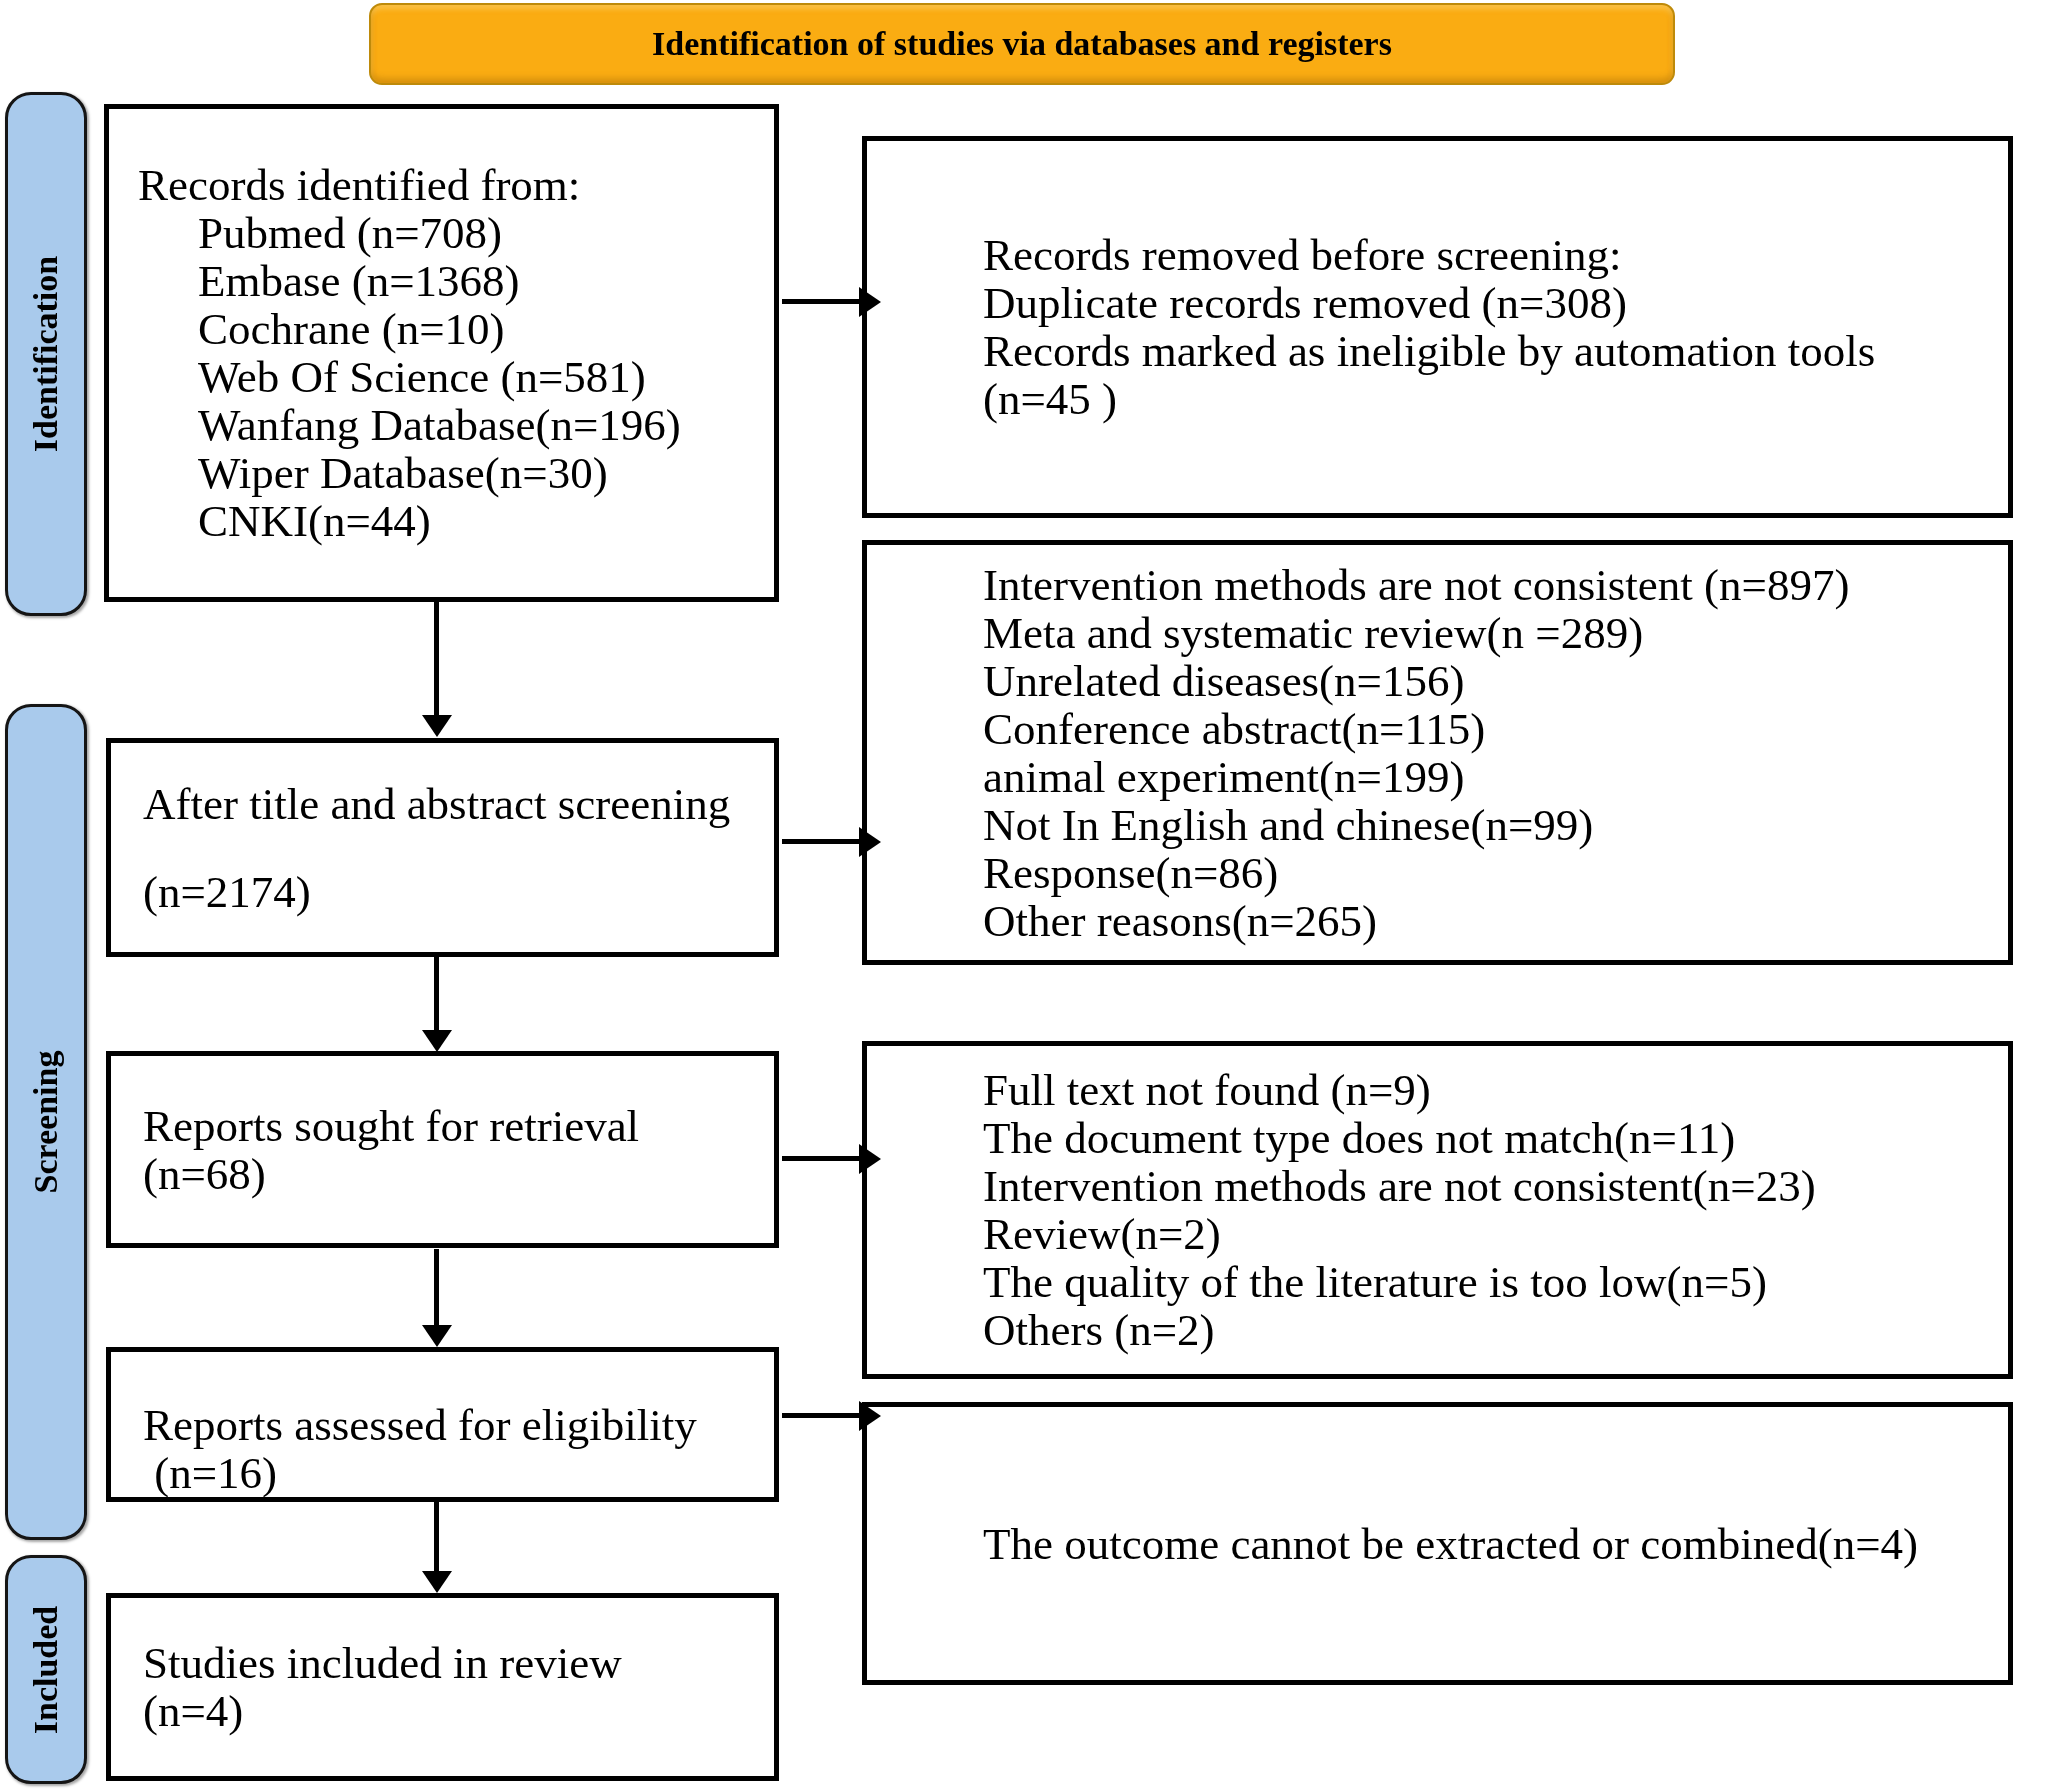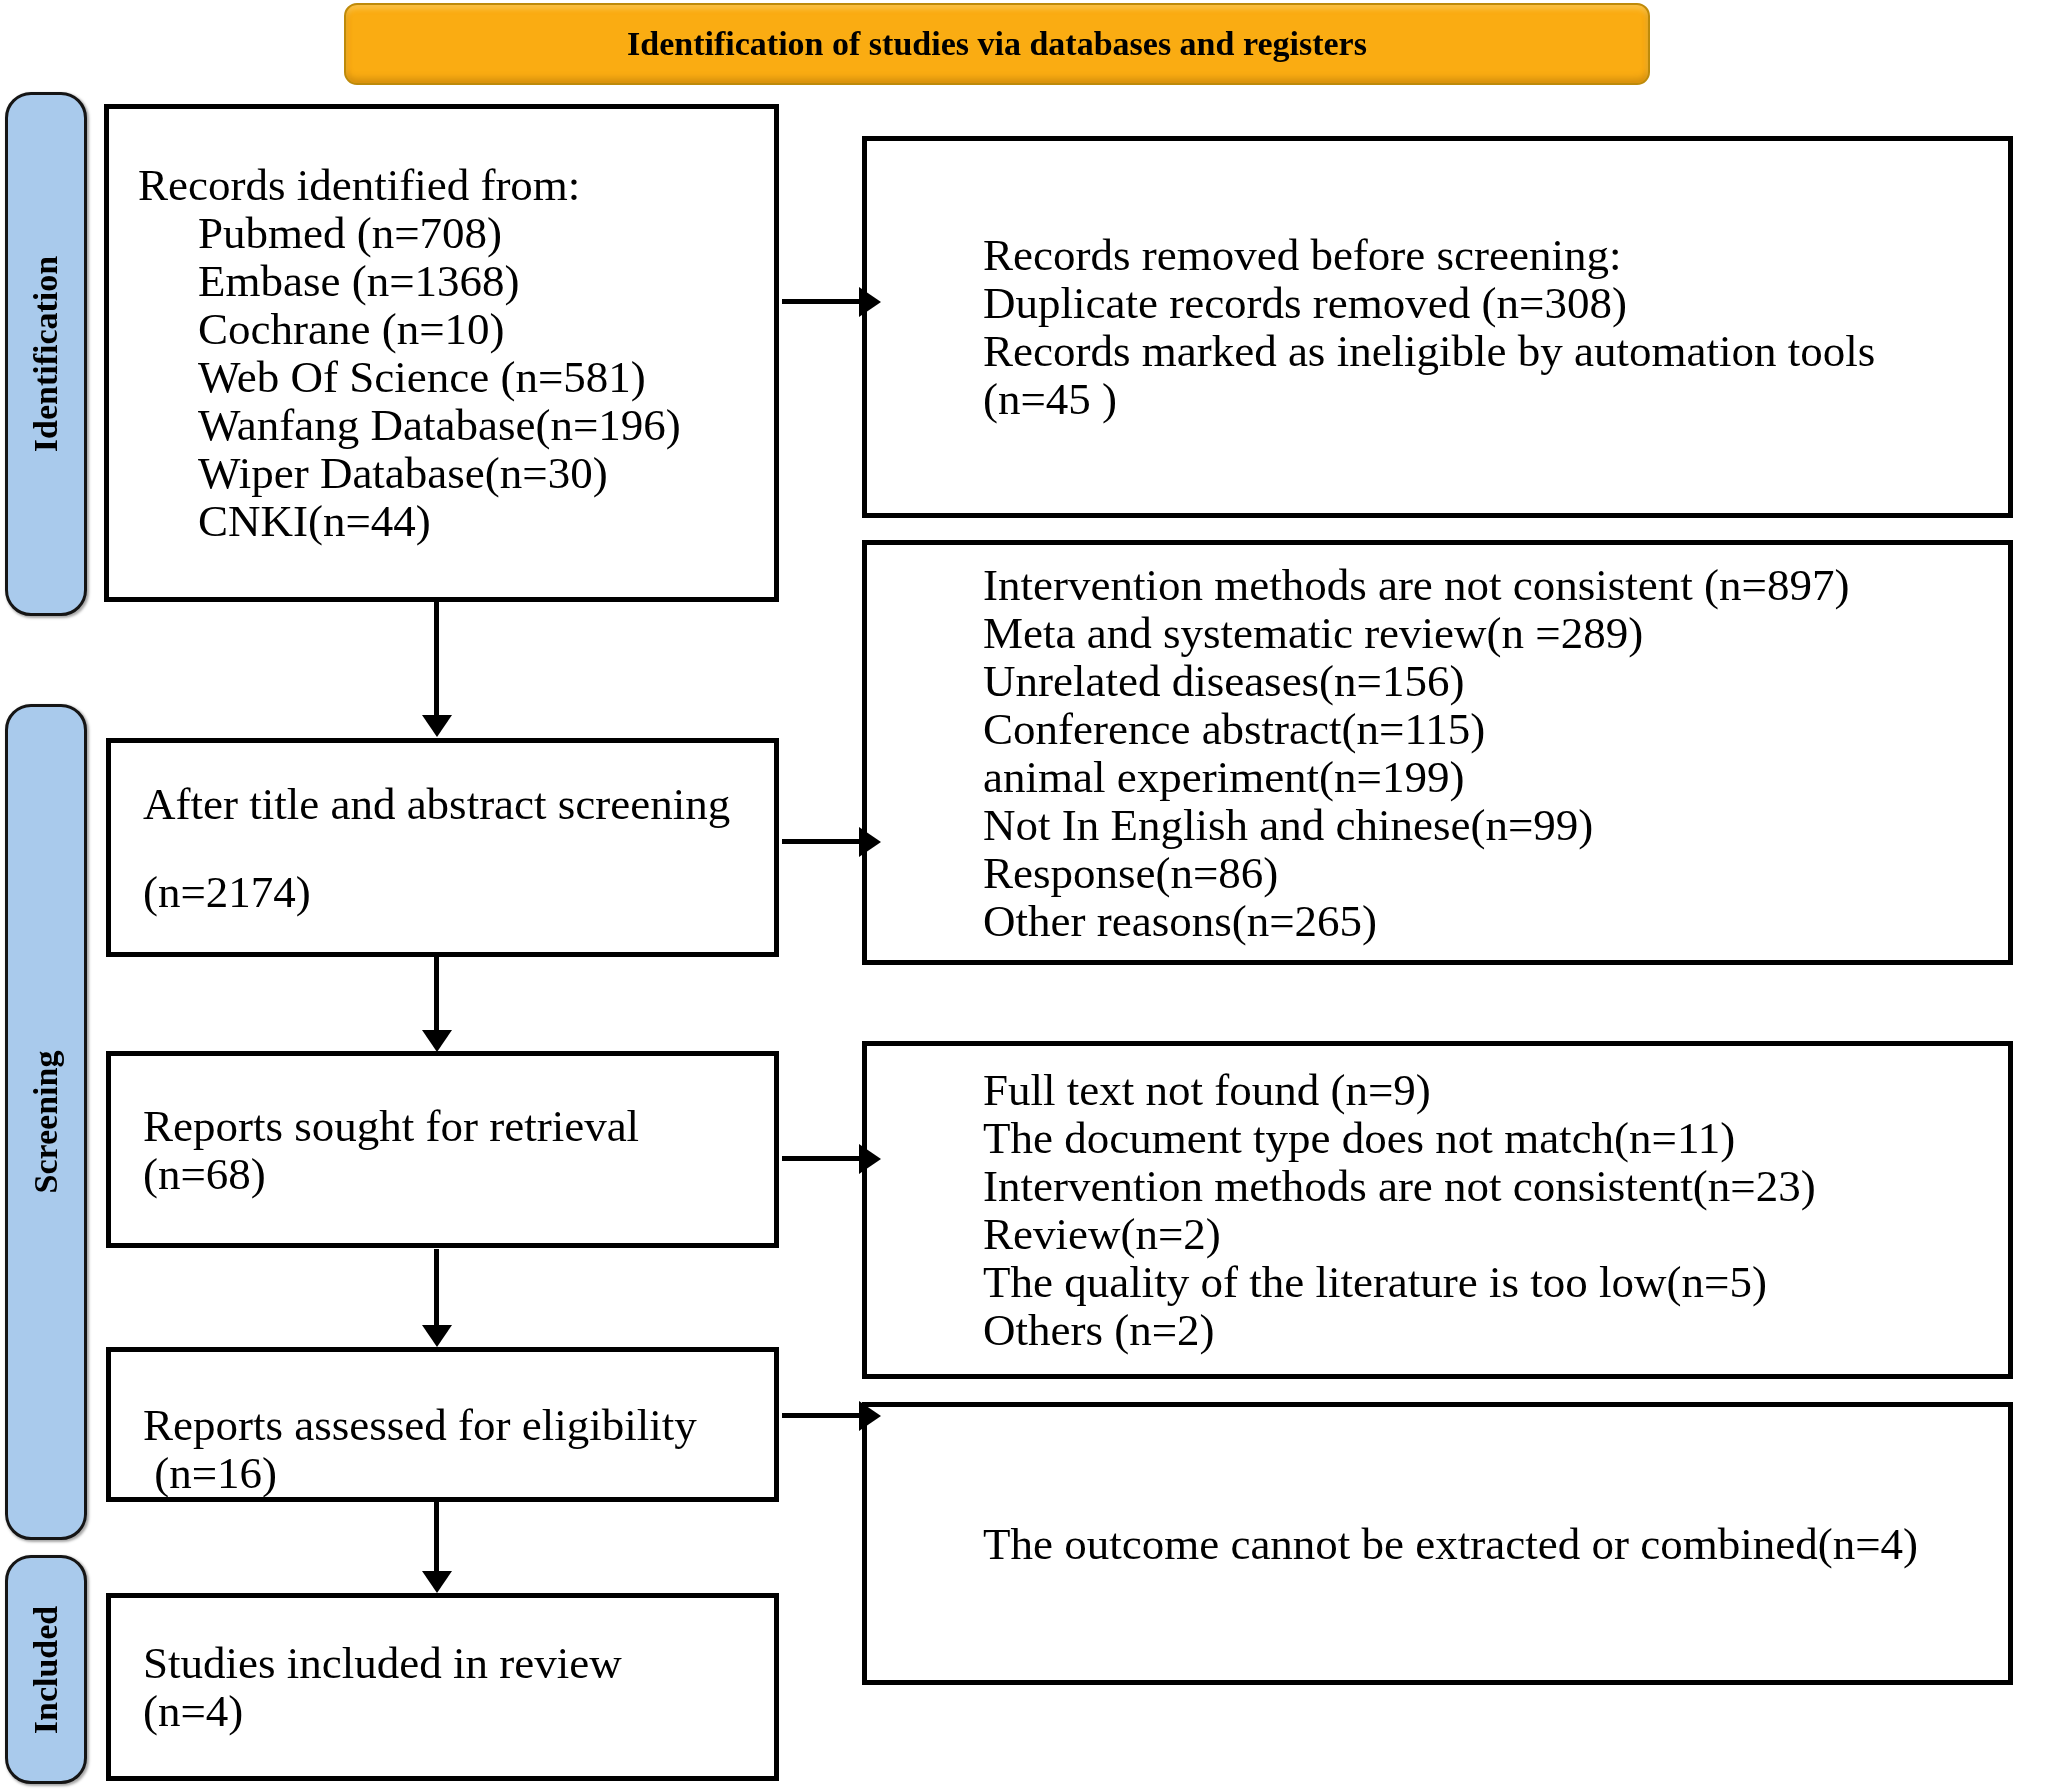--- a/index.html
+++ b/index.html
@@ -7,21 +7,21 @@
     position:relative;
     width:2046px; height:1791px;
     background:#ffffff;
     font-family:"Liberation Serif","DejaVu Serif",serif;
     color:#000;
     overflow:hidden;
   }
 
   
   .banner {
-    position:absolute; left:344px; top:3.2px; width:1306px; height:82px;
+    position:absolute; left:369px; top:3.2px; width:1306px; height:82px;
     background:var(--banner_bg,#FAAC12);
     border:2.6px solid var(--banner_border,#BE8A0A);
     border-radius:13px;
     box-shadow: inset 0 -4.5px 6.4px rgba(130,80,0,.30), inset 0 3.9px 5.2px rgba(255,235,170,.35);
     display:flex; align-items:center; justify-content:center;
     box-sizing:border-box;
   }
   .banner .title-text {
     font-size:34px; font-weight:bold; letter-spacing:0px;
   }

